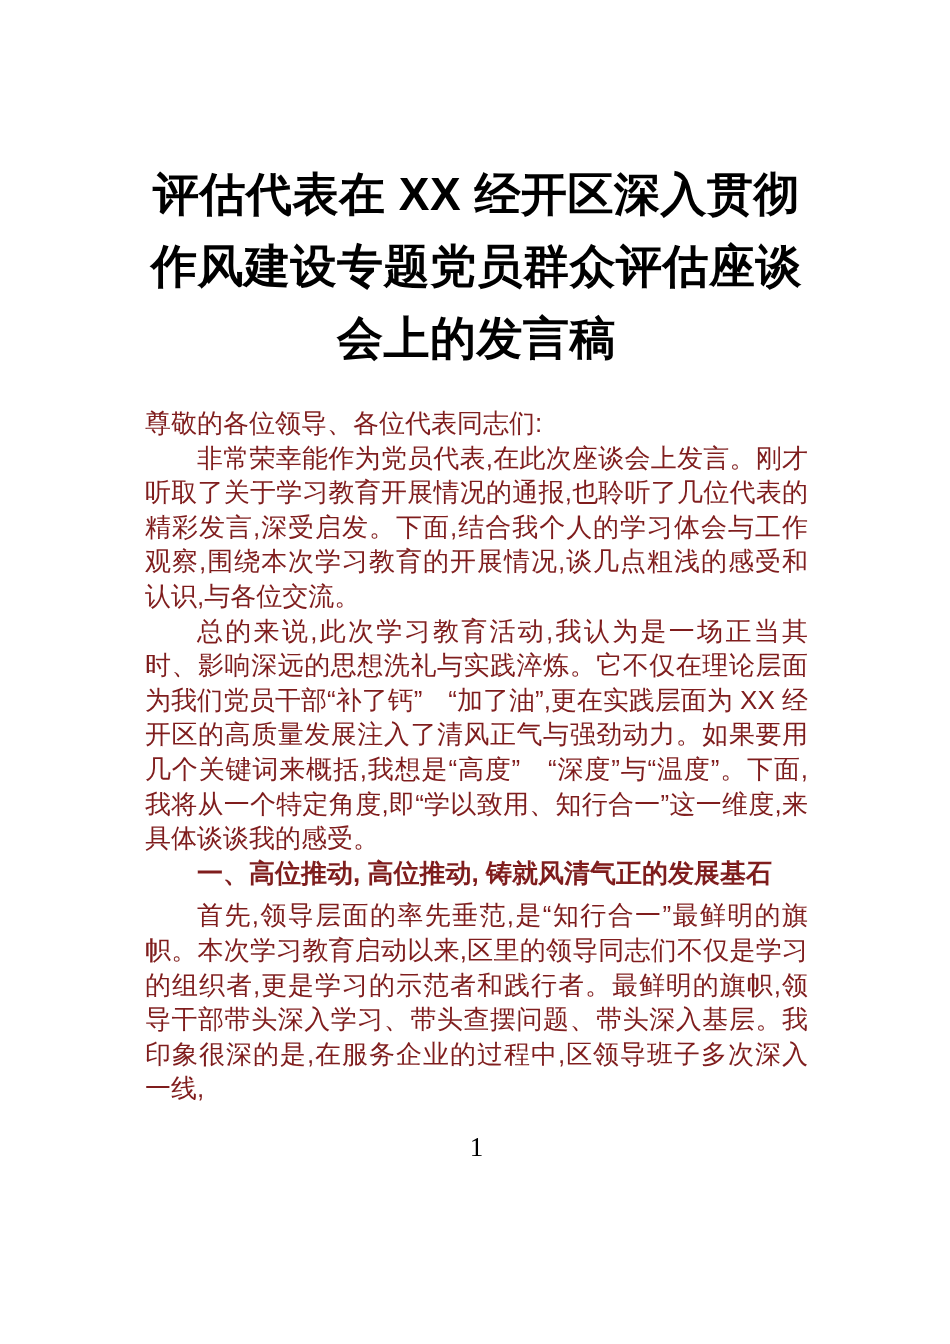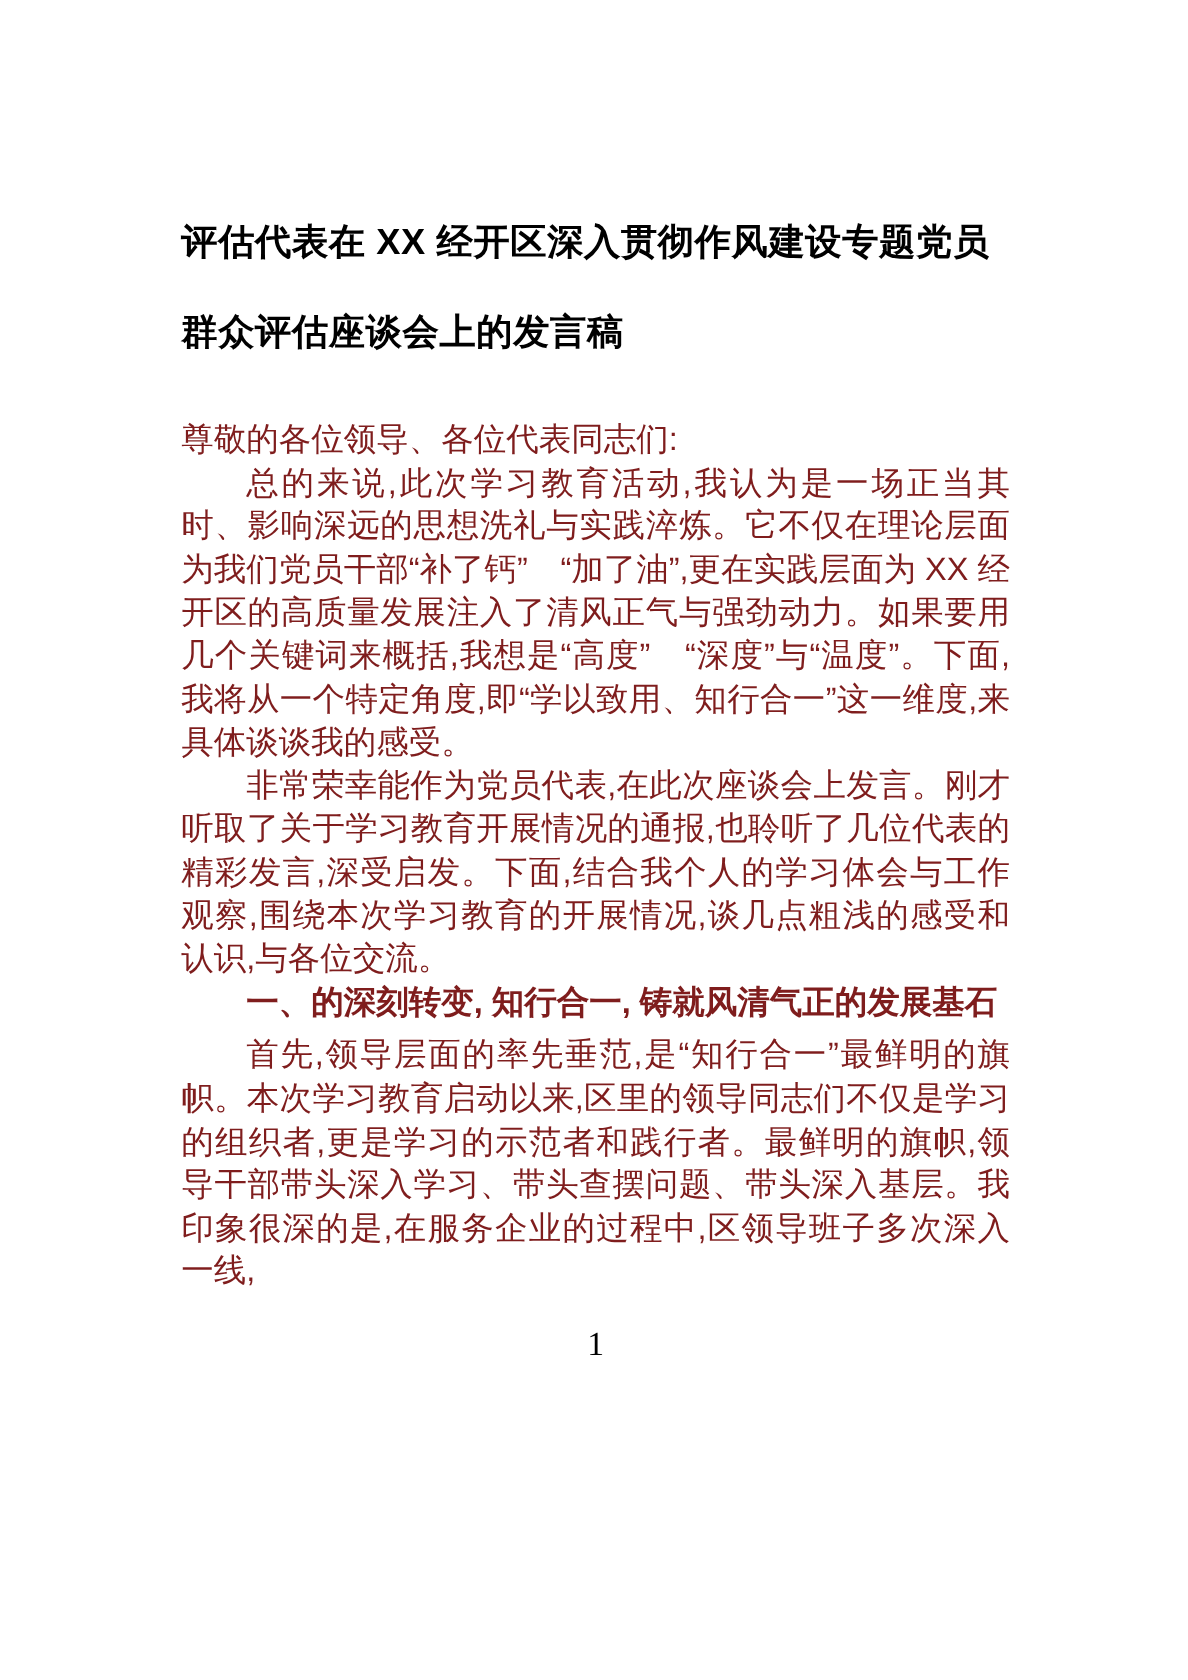--- a/index.html
+++ b/index.html
@@ -16,23 +16,24 @@
   .page {
     box-sizing: border-box;
     width: 950px;
     height: 1344px;
     padding: 158px 142px 0 145px;
     background: #ffffff;
     overflow: hidden;
   }
   .doc-title {
     margin: 0;
-    font-size: 29px;
+    font-size: 46px;
     font-weight: bold;
     line-height: 72px;
+    text-align: center;
     letter-spacing: 0.5px;
     color: #000000;
   }
   .doc-body {
     margin-top: 32px;
     font-size: 26px;
     line-height: 34.6px;
     text-align: justify;
     text-justify: inter-ideograph;
     color: #7f1d1d;
@@ -63,25 +64,25 @@
 
 <div class="page">
 
   <h1 class="doc-title">评估代表在 XX 经开区深入贯彻作风建设专题党员群众评估座谈会上的发言稿</h1>
 
   <div class="doc-body">
 
     <p class="salutation">尊敬的各位领导、各位代表同志们:</p>
 
 
+    <p class="indent">非常荣幸能作为党员代表,在此次座谈会上发言。刚才听取了关于学习教育开展情况的通报,也聆听了几位代表的精彩发言,深受启发。下面,结合我个人的学习体会与工作观察,围绕本次学习教育的开展情况,谈几点粗浅的感受和认识,与各位交流。</p>
+
     <p class="indent">总的来说,此次学习教育活动,我认为是一场正当其时、影响深远的思想洗礼与实践淬炼。它不仅在理论层面为我们党员干部“补了钙”　“加了油”,更在实践层面为 XX 经开区的高质量发展注入了清风正气与强劲动力。如果要用几个关键词来概括,我想是“高度”　“深度”与“温度”。下面,我将从一个特定角度,即“学以致用、知行合一”这一维度,来具体谈谈我的感受。</p>
 
-    <p class="indent">非常荣幸能作为党员代表,在此次座谈会上发言。刚才听取了关于学习教育开展情况的通报,也聆听了几位代表的精彩发言,深受启发。下面,结合我个人的学习体会与工作观察,围绕本次学习教育的开展情况,谈几点粗浅的感受和认识,与各位交流。</p>
-
-    <p class="indent heading">一、的深刻转变, 知行合一, 铸就风清气正的发展基石</p>
+    <p class="indent heading">一、高位推动, 高位推动, 铸就风清气正的发展基石</p>
 
 
     <p class="indent gap-before">首先,领导层面的率先垂范,是“知行合一”最鲜明的旗帜。本次学习教育启动以来,区里的领导同志们不仅是学习的组织者,更是学习的示范者和践行者。最鲜明的旗帜,领导干部带头深入学习、带头查摆问题、带头深入基层。我印象很深的是,在服务企业的过程中,区领导班子多次深入一线,</p>
 
   </div>
 
   <div class="page-number">1</div>
 
 </div>
 

